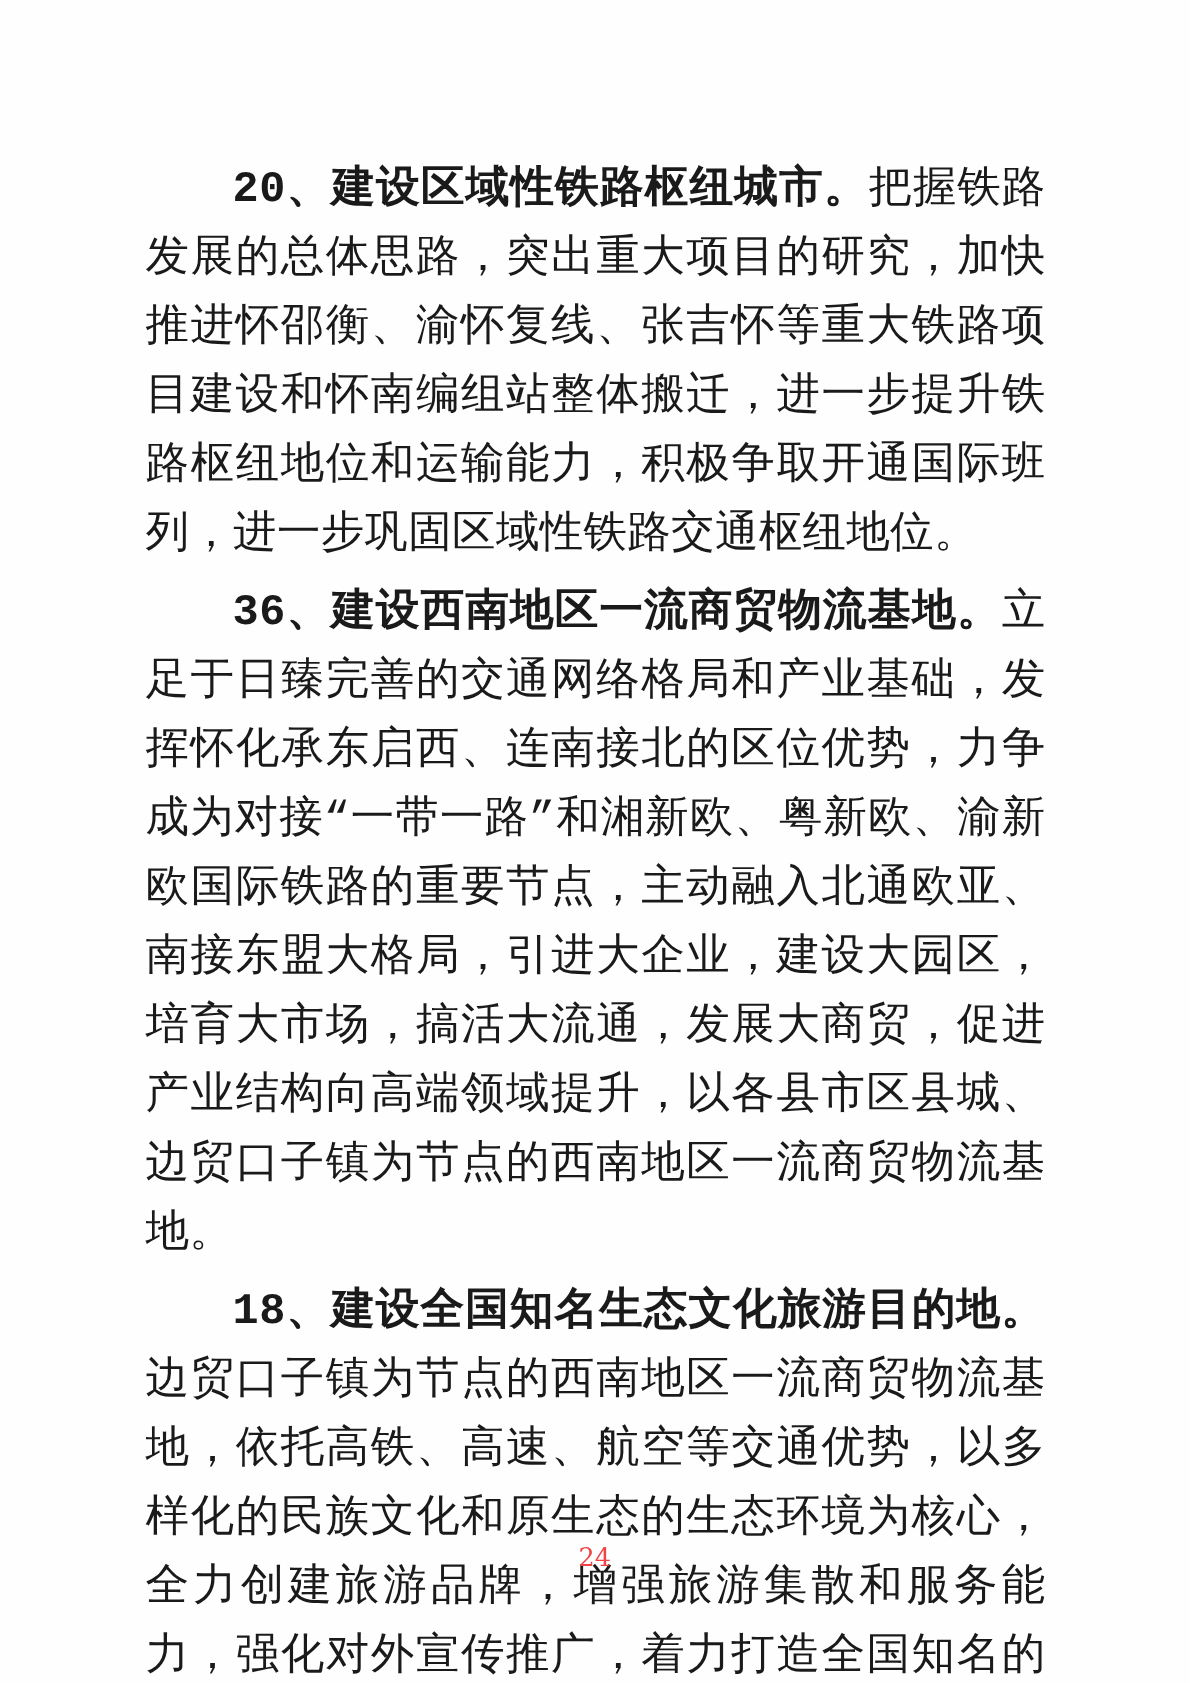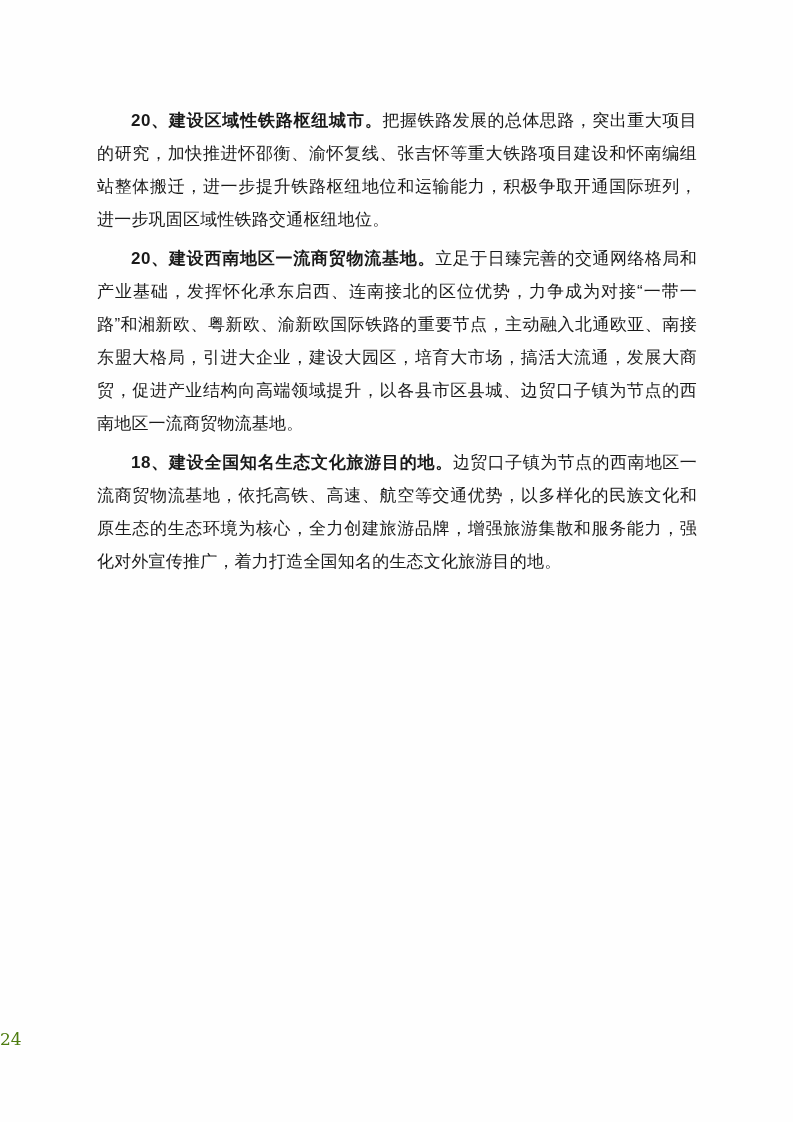--- a/index.html
+++ b/index.html
@@ -24,58 +24,59 @@
     background: #fefefe;
   }
   .content {
     position: absolute;
     left: 97px;
     top: 104px;
     width: 600px;
   }
   .para {
     margin: 0 0 6px 0;
-    font-size: 17px;
-    line-height: 33px;
+    font-size: 29px;
+    line-height: 46px;
     text-align: justify;
     text-justify: inter-ideograph;
     text-indent: 2em;
     letter-spacing: 0.2px;
-    font-family: Liberation Sans, sans-serif;
+    font-family: Liberation Mono, monospace;
   }
   .para .lead {
     font-weight: bold;
     letter-spacing: 0.5px;
   }
   .para .body-text {
     font-weight: normal;
   }
   .page-number {
     position: absolute;
     left: 0;
     top: 1029px;
     width: 793px;
+    text-align: center;
     font-size: 17px;
     font-family: "DejaVu Serif", "Liberation Serif", serif;
-    color: #4d7c0f;
+    color: #ef4444;
   }
 </style>
 </head>
 <body>
 
 <div class="page">
   <div class="content">
 
     <p class="para">
       <span class="lead">20、建设区域性铁路枢纽城市。</span><span class="body-text">把握铁路发展的总体思路，突出重大项目的研究，加快推进怀邵衡、渝怀复线、张吉怀等重大铁路项目建设和怀南编组站整体搬迁，进一步提升铁路枢纽地位和运输能力，积极争取开通国际班列，进一步巩固区域性铁路交通枢纽地位。</span>
     </p>
 
 
     <p class="para">
-      <span class="lead">20、建设西南地区一流商贸物流基地。</span><span class="body-text">立足于日臻完善的交通网络格局和产业基础，发挥怀化承东启西、连南接北的区位优势，力争成为对接“一带一路”和湘新欧、粤新欧、渝新欧国际铁路的重要节点，主动融入北通欧亚、南接东盟大格局，引进大企业，建设大园区，培育大市场，搞活大流通，发展大商贸，促进产业结构向高端领域提升，以各县市区县城、边贸口子镇为节点的西南地区一流商贸物流基地。</span>
+      <span class="lead">36、建设西南地区一流商贸物流基地。</span><span class="body-text">立足于日臻完善的交通网络格局和产业基础，发挥怀化承东启西、连南接北的区位优势，力争成为对接“一带一路”和湘新欧、粤新欧、渝新欧国际铁路的重要节点，主动融入北通欧亚、南接东盟大格局，引进大企业，建设大园区，培育大市场，搞活大流通，发展大商贸，促进产业结构向高端领域提升，以各县市区县城、边贸口子镇为节点的西南地区一流商贸物流基地。</span>
     </p>
 
     <p class="para">
       <span class="lead">18、建设全国知名生态文化旅游目的地。</span><span class="body-text">边贸口子镇为节点的西南地区一流商贸物流基地，依托高铁、高速、航空等交通优势，以多样化的民族文化和原生态的生态环境为核心，全力创建旅游品牌，增强旅游集散和服务能力，强化对外宣传推广，着力打造全国知名的生态文化旅游目的地。</span>
     </p>
 
   </div>
 
   <div class="page-number">24</div>
 </div>

